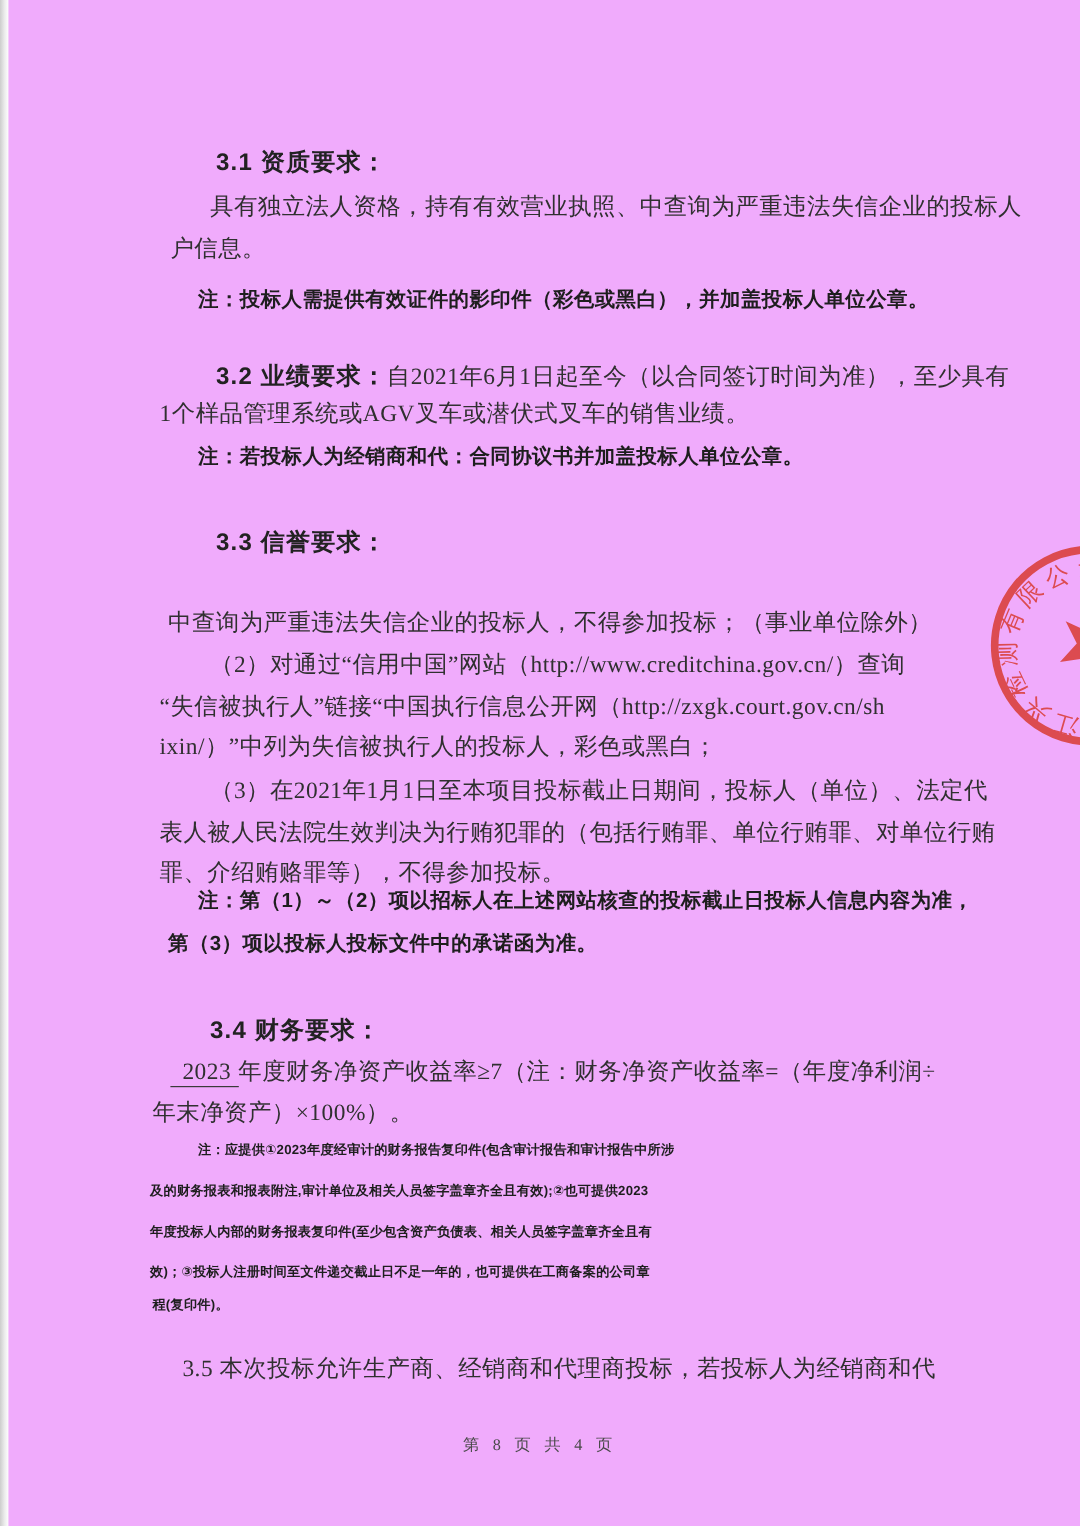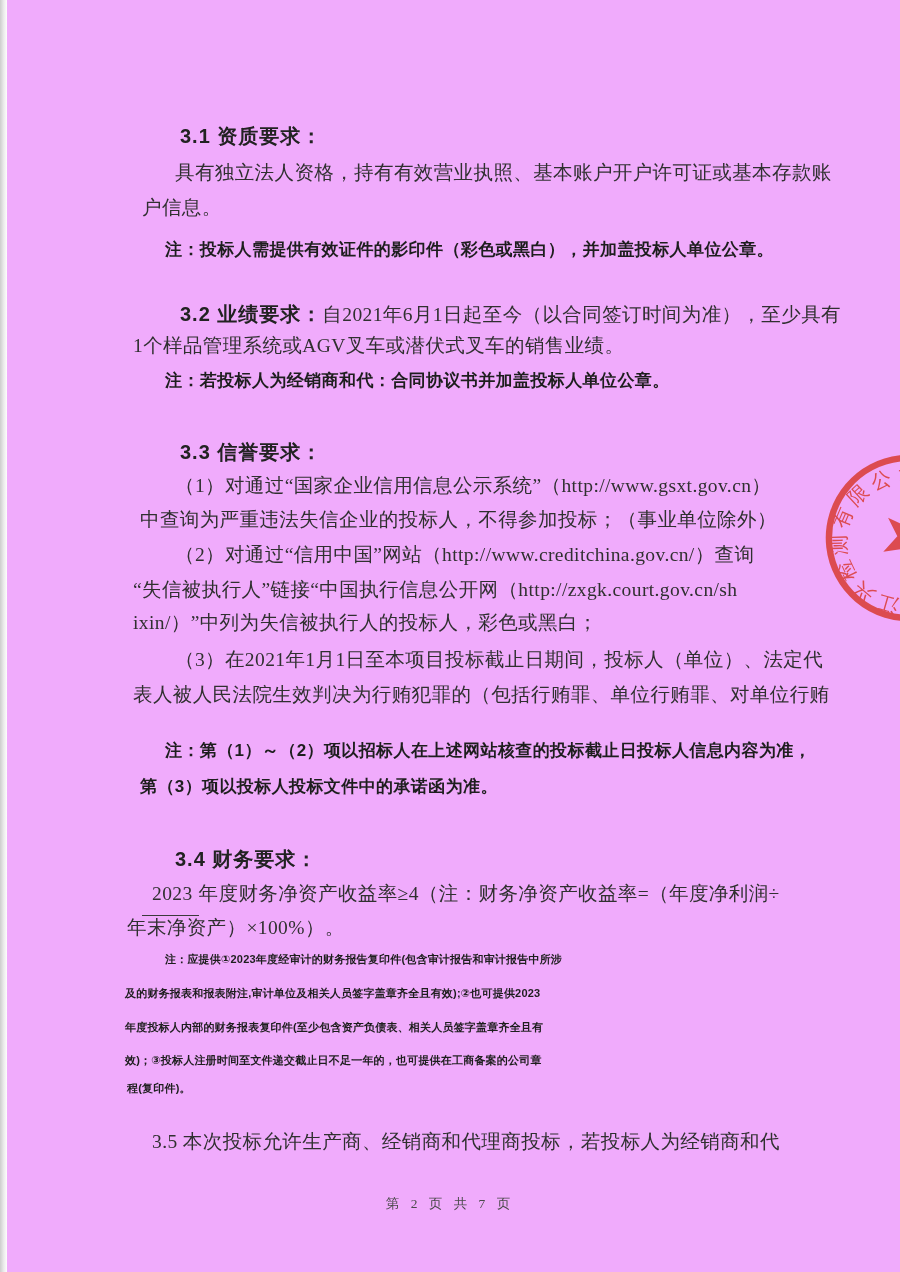--- a/index.html
+++ b/index.html
@@ -13,66 +13,66 @@
   .edge{
     position:absolute;left:0;top:0;width:7px;height:100%;
     background:linear-gradient(to right,#cdcdcd,#ececec 55%,#fdfdfd);
   }
   .ln{position:absolute;white-space:pre;color:#303030;}
   .body{font-family:"Liberation Serif","DejaVu Serif",serif;font-size:19.5px;line-height:1.2;letter-spacing:0.4px;}
   .head{font-family:"Liberation Sans","DejaVu Sans",sans-serif;font-weight:bold;font-size:20px;line-height:1.2;color:#222;letter-spacing:1px;}
   .headinl{font-family:"Liberation Sans","DejaVu Sans",sans-serif;font-weight:bold;font-size:20px;color:#222;letter-spacing:1px;margin-top:12px;}
   .note{font-family:"Liberation Sans","DejaVu Sans",sans-serif;font-weight:bold;font-size:17px;line-height:1.2;color:#1e1e1e;letter-spacing:0.4px;}
   .note2{font-family:"Liberation Sans","DejaVu Sans",sans-serif;font-weight:bold;font-size:11px;line-height:1.2;color:#1e1e1e;letter-spacing:0.2px;}
-  .u{border-bottom:1.5px solid #3a3a3a;padding:0 6px 11px 10px;}
+  .u{border-bottom:1.5px solid #3a3a3a;padding:0 6px 1px 10px;}
   .footer{
     position:absolute;left:0;top:1195px;width:100%;text-align:center;
     font-family:"Liberation Serif","DejaVu Serif",serif;
     font-size:13.5px;color:#4a4a4a;letter-spacing:4px;
   }
   .seal{position:absolute;left:818px;top:447px;width:182px;height:182px;opacity:0.82;filter:blur(0.4px);}
 </style>
 </head>
 <body>
 
 <div class="page">
   <div class="edge"></div>
 
   <div class="ln head" style="top:124px;left:180px">3.1 资质要求：</div>
-  <div class="ln body" style="top:161px;left:175px">具有独立法人资格，持有有效营业执照、基本账户开户许可证或基本存款账</div>
+  <div class="ln body" style="top:161px;left:175px">具有独立法人资格，持有有效营业执照、中查询为严重违法失信企业的投标人</div>
   <div class="ln body" style="top:196px;left:142px">户信息。</div>
   <div class="ln note" style="top:240px;left:165px">注：投标人需提供有效证件的影印件（彩色或黑白），并加盖投标人单位公章。</div>
 
   <div class="ln body" style="top:302px;left:180px"><span class="headinl">3.2 业绩要求：</span><span>自2021年6月1日起至今（以合同签订时间为准），至少具有</span></div>
   <div class="ln body" style="top:334px;left:133px">1个样品管理系统或AGV叉车或潜伏式叉车的销售业绩。</div>
   <div class="ln note" style="top:371px;left:165px">注：若投标人为经销商和代：合同协议书并加盖投标人单位公章。</div>
 
   <div class="ln head" style="top:440px;left:180px">3.3 信誉要求：</div>
-  <div class="ln body" style="top:474px;left:175px">（1）对通过“国家企业信用信息公示系统”（http://www.gsxt.gov.cn）</div>
   <div class="ln body" style="top:508px;left:140px">中查询为严重违法失信企业的投标人，不得参加投标；（事业单位除外）</div>
   <div class="ln body" style="top:543px;left:175px">（2）对通过“信用中国”网站（http://www.creditchina.gov.cn/）查询</div>
   <div class="ln body" style="top:578px;left:133px">“失信被执行人”链接“中国执行信息公开网（http://zxgk.court.gov.cn/sh</div>
   <div class="ln body" style="top:611px;left:133px">ixin/）”中列为失信被执行人的投标人，彩色或黑白；</div>
   <div class="ln body" style="top:648px;left:175px">（3）在2021年1月1日至本项目投标截止日期间，投标人（单位）、法定代</div>
   <div class="ln body" style="top:683px;left:133px">表人被人民法院生效判决为行贿犯罪的（包括行贿罪、单位行贿罪、对单位行贿</div>
+  <div class="ln body" style="top:716px;left:133px">罪、介绍贿赂罪等），不得参加投标。</div>
   <div class="ln note" style="top:741px;left:165px">注：第（1）～（2）项以招标人在上述网站核查的投标截止日投标人信息内容为准，</div>
   <div class="ln note" style="top:777px;left:140px">第（3）项以投标人投标文件中的承诺函为准。</div>
 
   <div class="ln head" style="top:847px;left:175px">3.4 财务要求：</div>
-  <div class="ln body" style="top:882px;left:142px"><span class="u">2023</span><span>年度财务净资产收益率≥4（注：财务净资产收益率=（年度净利润÷</span></div>
+  <div class="ln body" style="top:882px;left:142px"><span class="u">2023</span><span>年度财务净资产收益率≥7（注：财务净资产收益率=（年度净利润÷</span></div>
   <div class="ln body" style="top:916px;left:127px">年末净资产）×100%）。</div>
   <div class="ln note2" style="top:953px;left:165px">注：应提供①2023年度经审计的财务报告复印件(包含审计报告和审计报告中所涉</div>
   <div class="ln note2" style="top:987px;left:125px">及的财务报表和报表附注,审计单位及相关人员签字盖章齐全且有效);②也可提供2023</div>
   <div class="ln note2" style="top:1021px;left:125px">年度投标人内部的财务报表复印件(至少包含资产负债表、相关人员签字盖章齐全且有</div>
   <div class="ln note2" style="top:1054px;left:125px">效)；③投标人注册时间至文件递交截止日不足一年的，也可提供在工商备案的公司章</div>
   <div class="ln note2" style="top:1082px;left:127px">程(复印件)。</div>
 
   <div class="ln body" style="top:1130px;left:152px">3.5 本次投标允许生产商、经销商和代理商投标，若投标人为经销商和代</div>
 
-  <div class="footer">第 2 页 共 7 页</div>
+  <div class="footer">第 8 页 共 4 页</div>
 
   <svg class="seal" viewBox="0 0 200 200" aria-hidden="true">
     <g transform="rotate(-28 100 100)" fill="none">
       <circle cx="100" cy="100" r="88" stroke="#d8372b" stroke-width="7"></circle>
       <path id="sealTextPath" d="M 100 164 A 64 64 0 1 1 100.01 163.999" fill="none"></path>
       <text font-family="Liberation Sans, DejaVu Sans, sans-serif" font-size="22" fill="#d8372b" letter-spacing="5">
         <textPath href="#sealTextPath" startOffset="42">江兴检测有限公司</textPath>
       </text>
       <polygon fill="#d8372b" transform="rotate(-18 100 100)" points="100,68 107.6,89.5 130.4,90.1 112.4,104 118.8,125.9 100,113 81.2,125.9 87.6,104 69.6,90.1 92.4,89.5"></polygon>
     </g>

